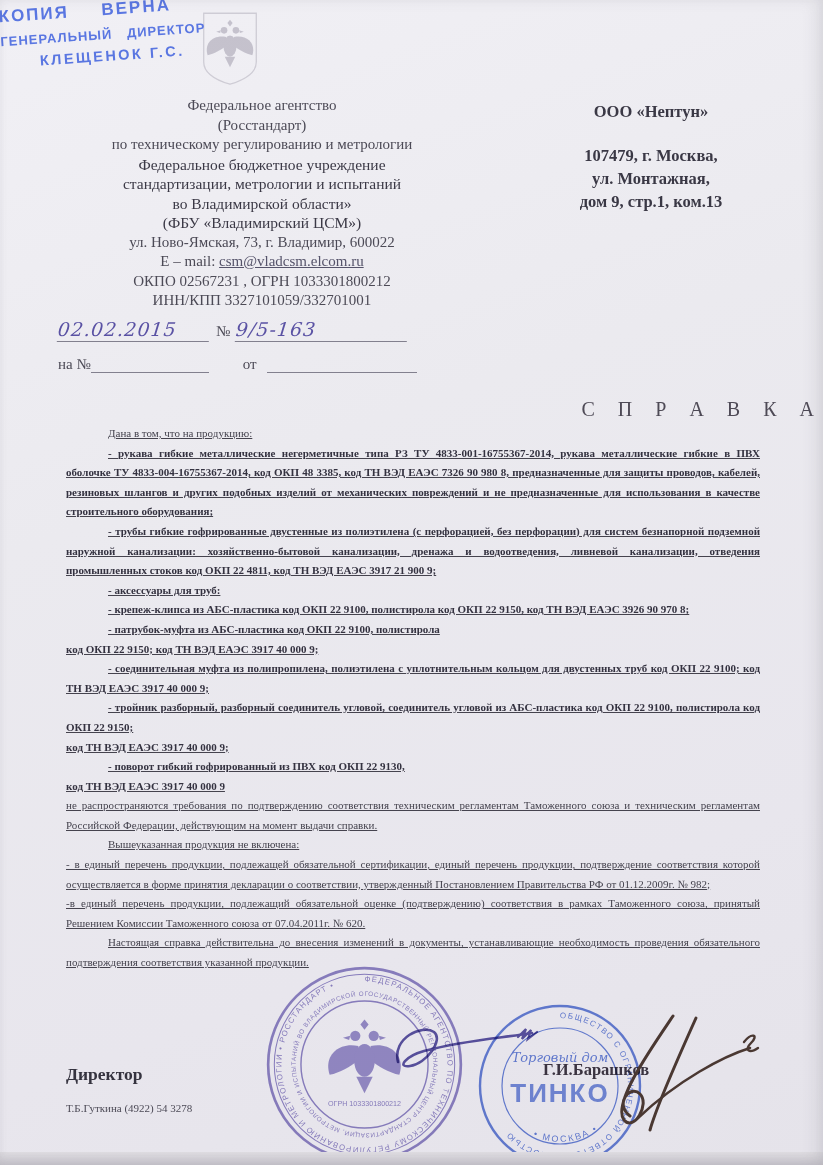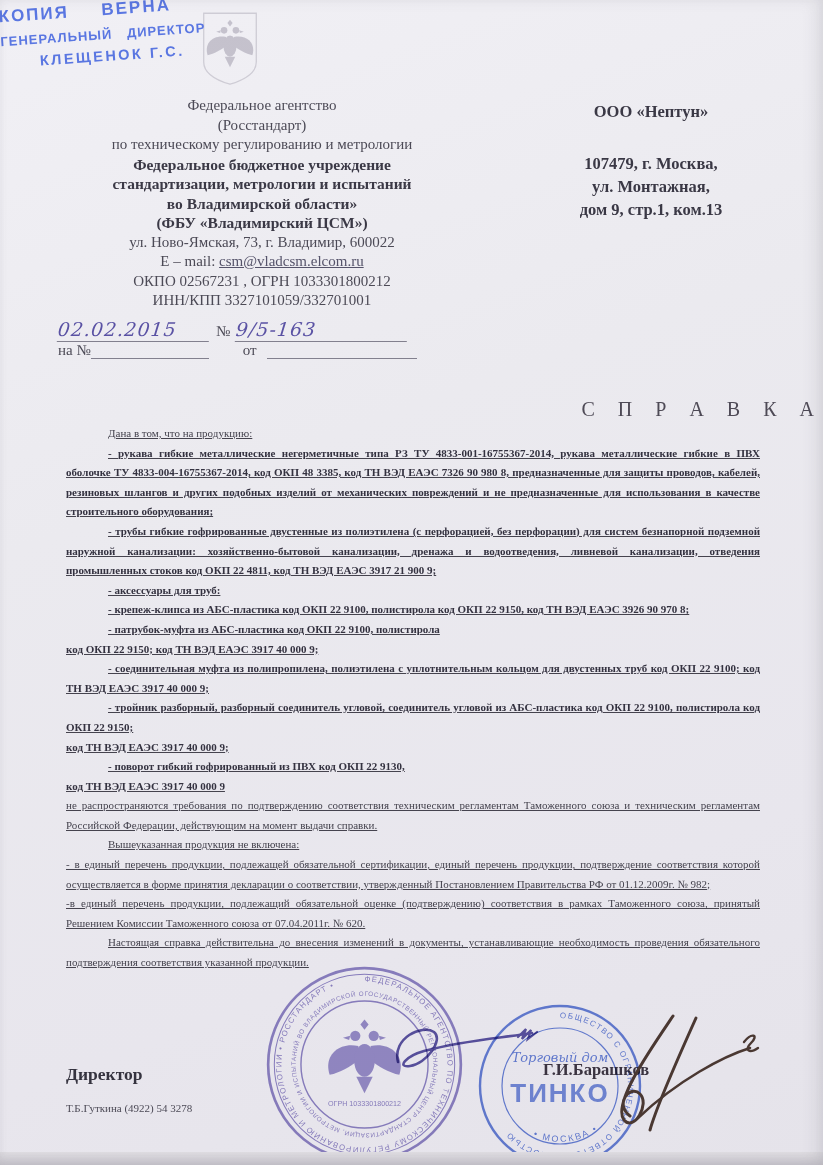--- a/index.html
+++ b/index.html
@@ -12,35 +12,35 @@
     content:""; position:absolute; inset:0; pointer-events:none;
     box-shadow:inset -8px 0 14px rgba(90,88,100,.10), inset 0 -4px 8px rgba(90,88,100,.08);
   }
   .scan-edge{position:absolute; left:0; bottom:0; width:100%; height:13px;
     background:linear-gradient(#dddbe0,#cfccd3);}
   
   .emblem{position:absolute; left:196px; top:8px; width:68px; height:92px; opacity:.55;}
   
   .sender{position:absolute; left:42px; top:96px; width:440px; text-align:center;
     font-size:15px; line-height:19.5px; color:#4c4a56;}
-  .sender .inst{font-weight:bold; color:#3b3946; font-size:15.5px;}
+  .sender .inst{font-weight:normal; color:#3b3946; font-size:15.5px;}
   .email{text-decoration:underline; color:#55536a;}
   .recipient{position:absolute; left:505px; top:100px; width:292px; text-align:center;
     font-weight:bold; color:#3a3845; font-size:16.5px; line-height:23px;}
-  .recipient .name{margin-bottom:29px;}
+  .recipient .name{margin-bottom:21px;}
   
   .ref{position:absolute; left:58px; top:318px; width:430px; font-size:15px; color:#4c4a56;}
   .hand{font-family:"DejaVu Serif", serif; font-style:italic; color:#5a52a4;
     font-size:19px; letter-spacing:1px; transform:skewX(-6deg); display:inline-block;}
   .u{border-bottom:1.2px solid #82808e; display:inline-block;}
   .ref-row1{display:flex; align-items:flex-end;}
   .ref-row1 .d{width:152px; padding-bottom:1px;}
   .ref-row1 .no{margin:0 6px 2px 6px;}
   .ref-row1 .n{width:172px; padding-bottom:1px;}
-  .ref-row2{display:flex; align-items:flex-end; }
+  .ref-row2{display:flex; align-items:flex-end; margin-top:14px;}
   .ref-row2 .l1{width:118px; height:16px; margin-right:34px;}
   .ref-row2 .l2{width:150px; height:16px; margin-left:10px;}
   
   .title{position:absolute; left:0; top:398px; width:100%; text-align:right;
     font-size:20px; letter-spacing:9px; color:#4e4a56;}
   .body{position:absolute; left:66px; top:424px; width:694px;
     font-size:11px; line-height:19.6px; text-align:justify;text-decoration:underline;}
   .p{margin:0;}
   .ind{text-indent:42px;}
   .b{font-weight:bold; color:#343240;}

